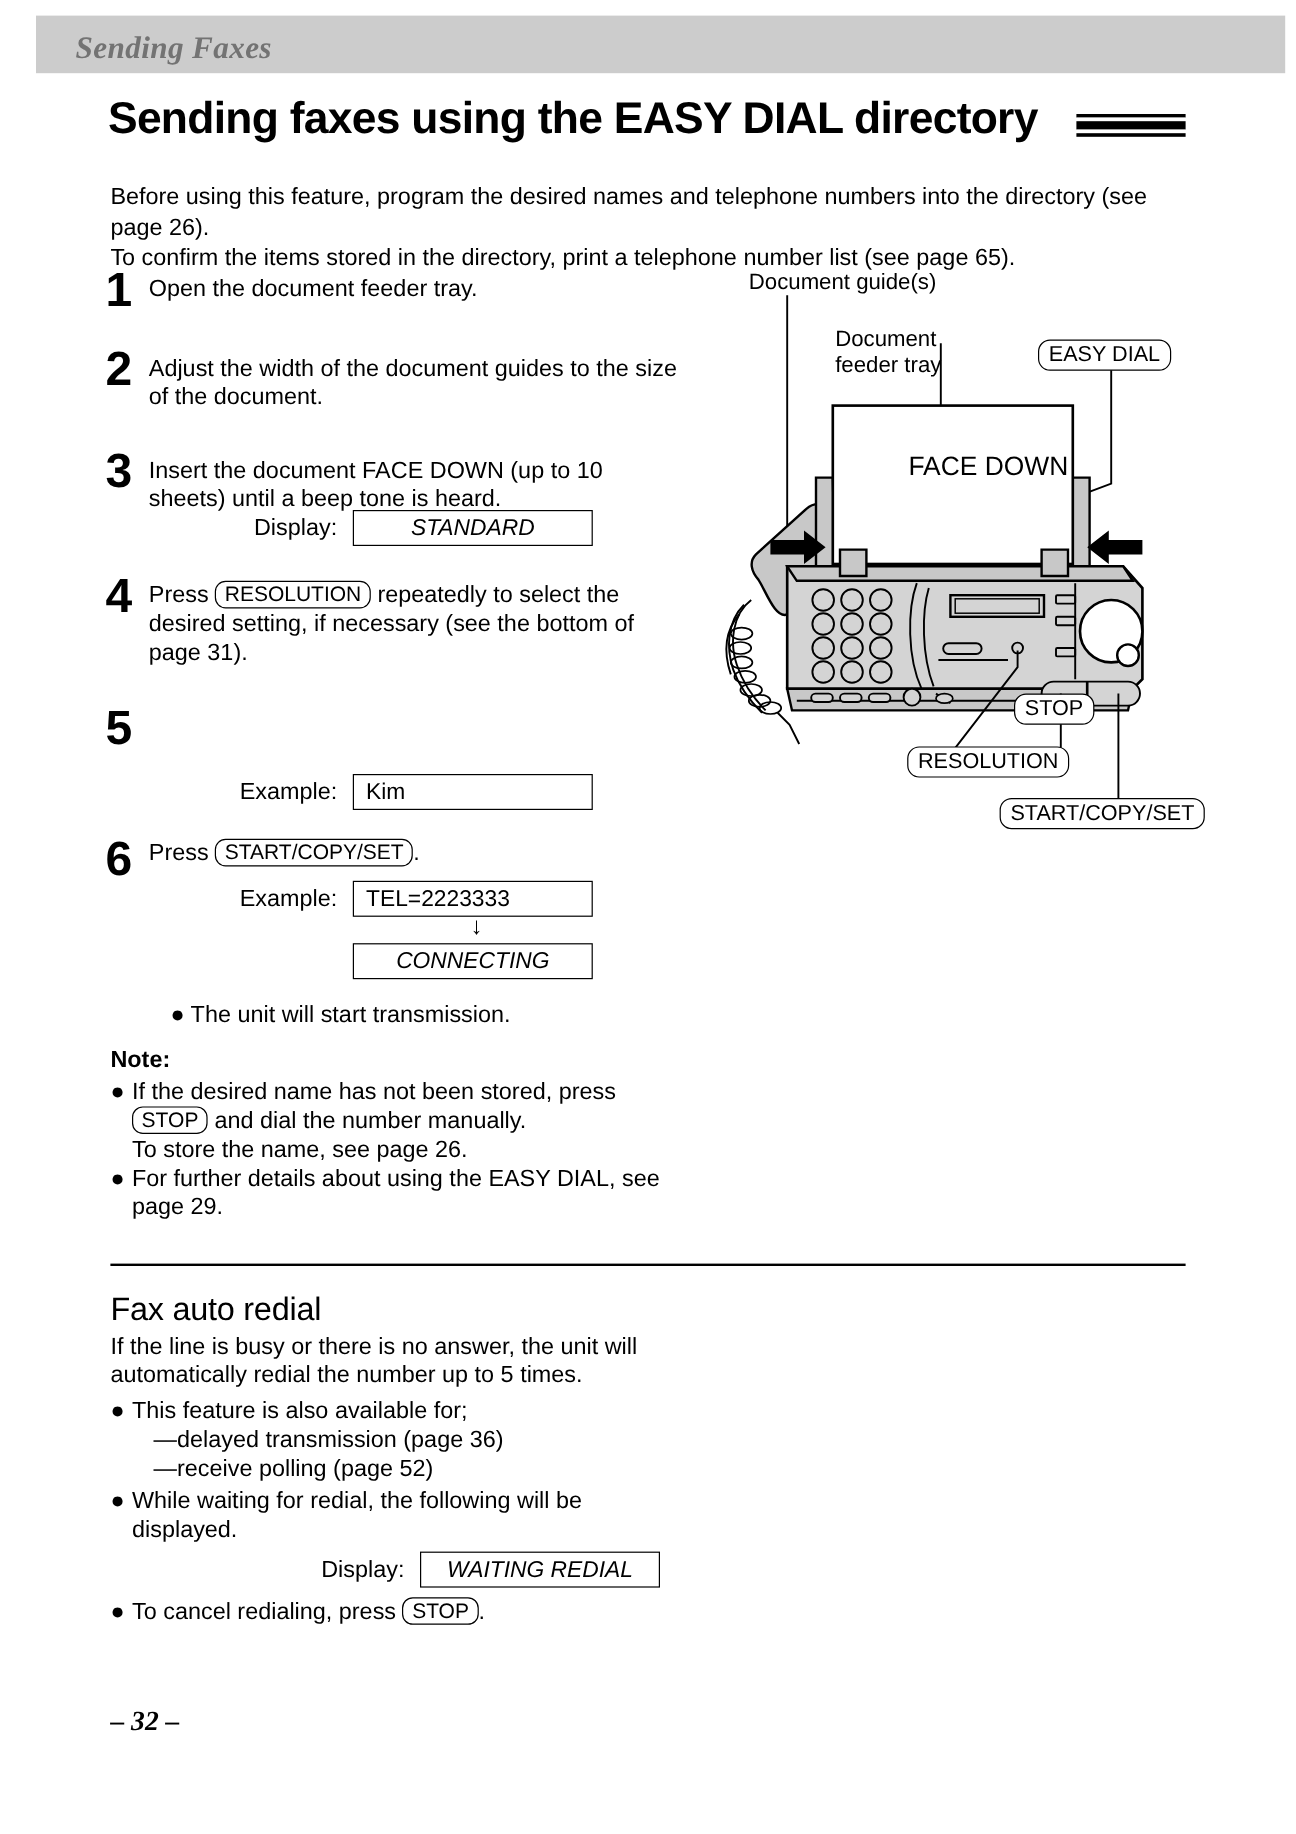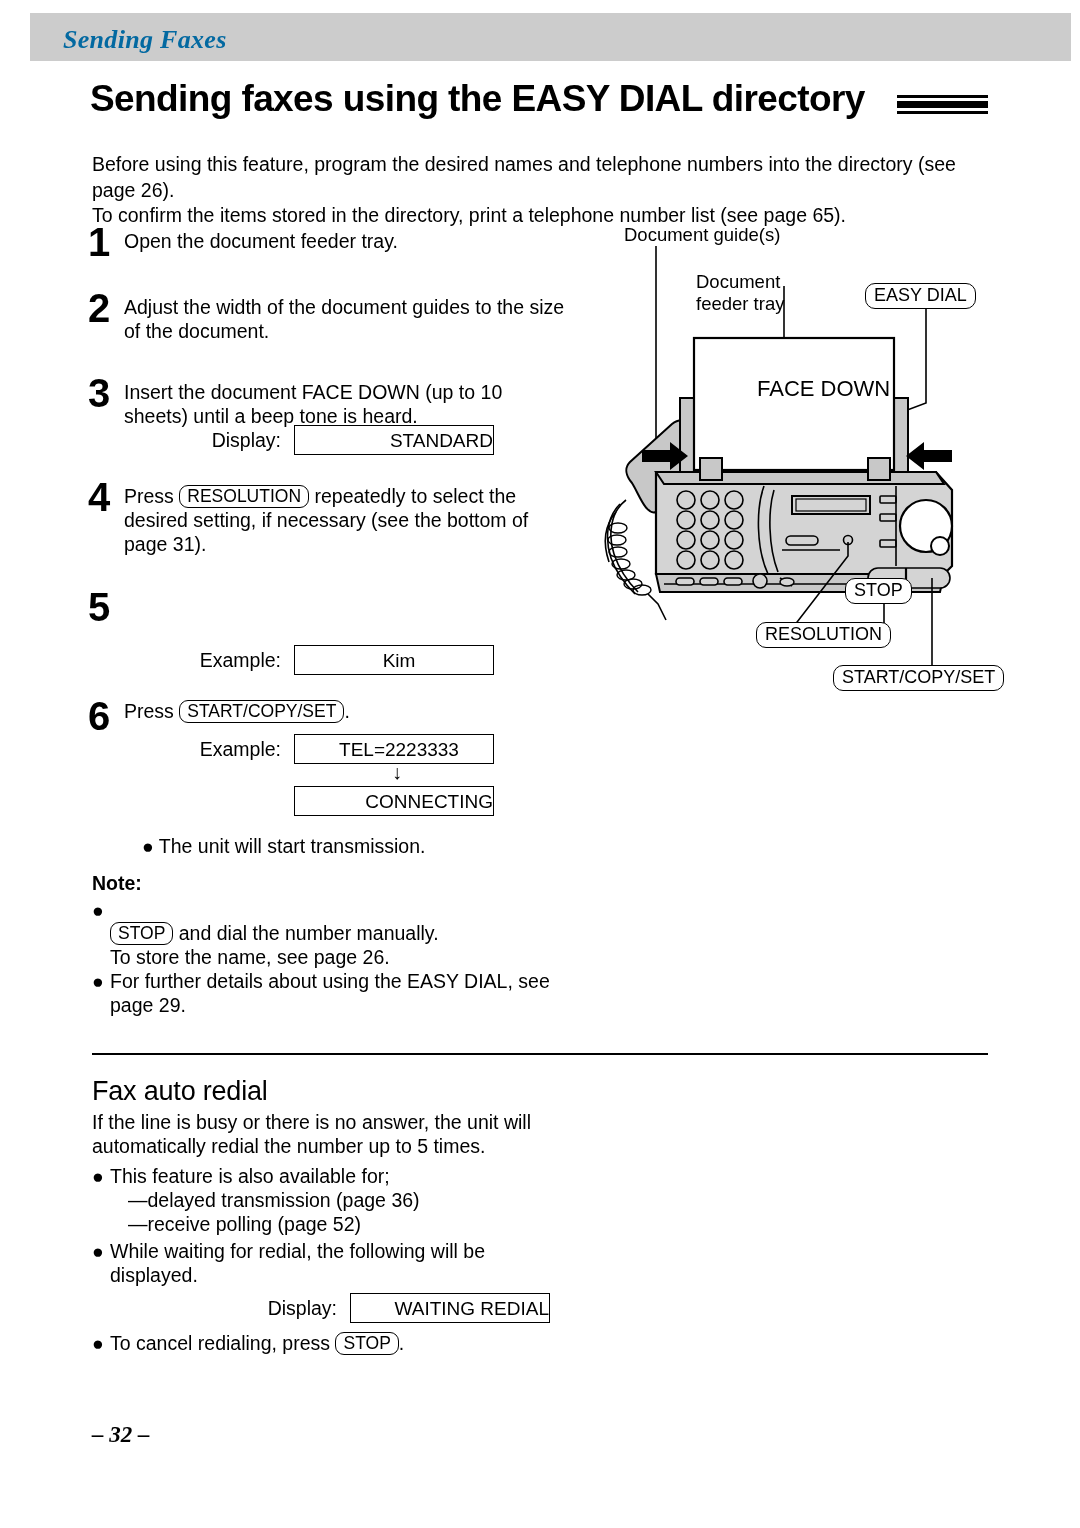--- a/index.html
+++ b/index.html
@@ -31,21 +31,21 @@
   }
   .header-bar-label {
     position: absolute;
     left: 63px;
     top: 25px;
     font-family: "Liberation Serif", serif;
     font-style: italic;
     font-weight: bold;
     font-size: 26px;
     letter-spacing: 0.3px;
-    color: #0369a1;
+    color: #737373;
   }
 
   .page-title {
     position: absolute;
     left: 90px;
     top: 78px;
     font-size: 37px;
     font-weight: bold;
     letter-spacing: -0.6px;
     white-space: nowrap;
@@ -128,22 +128,22 @@
     box-sizing: border-box;
   }
   .display-box {
     border: 1.7px solid #000;
     width: 200px;
     height: 30px;
     line-height: 30px;
     font-size: 19px;
     box-sizing: border-box;
   }
-  .display-box.center { text-align: right; }
-  .display-box.left   { text-align: center; padding-left: 10px; }
+  .display-box.center { text-align: center; font-style: italic; }
+  .display-box.left   { text-align: left; padding-left: 10px; }
 
   .arrow-down {
     margin-left: 54px;
     width: 352px;
     text-align: right;
     padding-right: 92px;
     box-sizing: border-box;
     font-size: 20px;
     line-height: 16px;
     height: 22px;
@@ -318,21 +318,21 @@
       <div class="display-box center">CONNECTING</div>
     </div>
     <div class="bullet-line" style="margin-top:18px;">● The unit will start transmission.</div>
   </div>
 
   <div class="note-block">
     <div class="note-head">Note:</div>
 
     <div class="note-item">
       <span class="dot">●</span>
-      <br>
+      <span>If the desired name has not been stored, press</span><br>
       <span class="key">STOP</span>
       <span>and dial the number manually.</span><br>
       <span>To store the name, see page 26.</span>
     </div>
 
     <div class="note-item">
       <span class="dot">●</span>
       <span>For further details about using the EASY DIAL, see page 29.</span>
     </div>
   </div>

